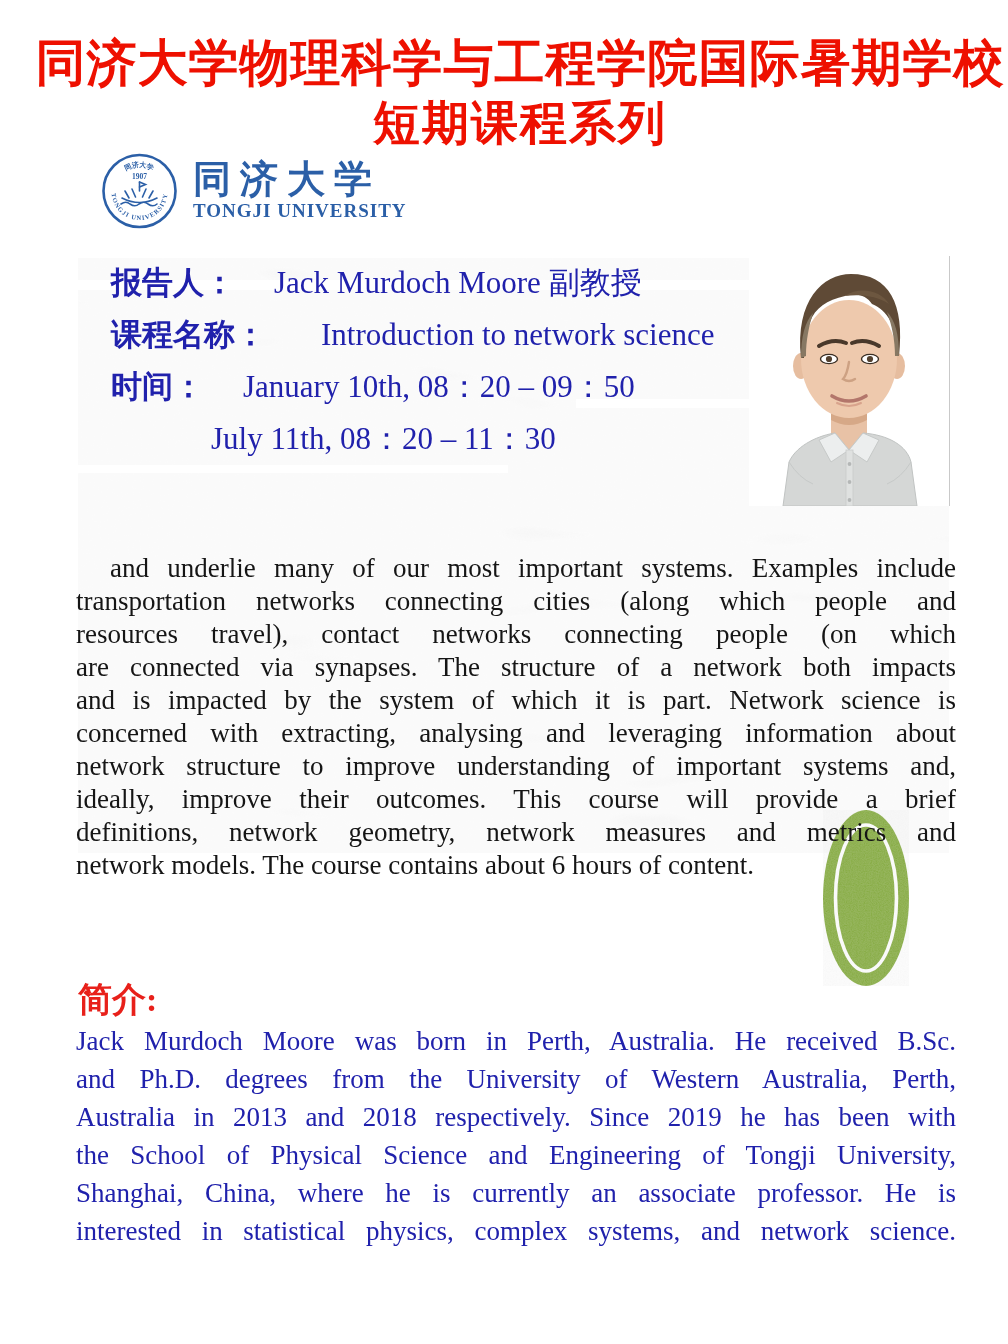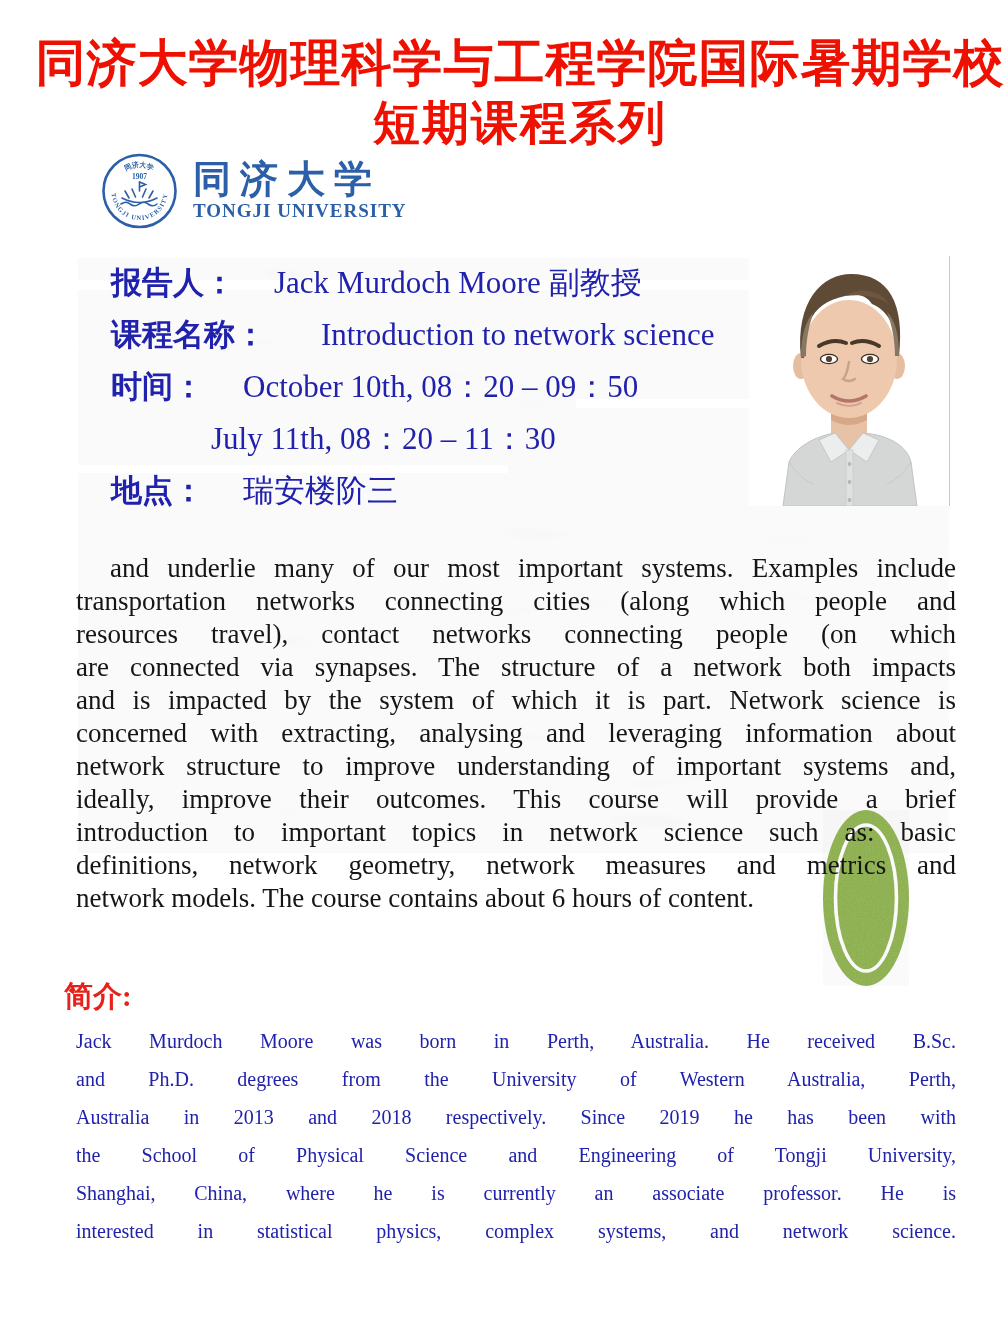--- a/index.html
+++ b/index.html
@@ -69,25 +69,25 @@
   .info-value{font-family:"Liberation Serif", serif;}
   #info-row-1 .info-value{margin-left:16px;}
   #info-row-3{padding-left:100px;}
   
   .red-heading{
     position:absolute;z-index:3;
     font-family:"Liberation Serif", serif;
     font-weight:700;color:#e8201a;white-space:nowrap;
   }
   #intro-heading{left:85px;top:511px;font-size:32px;}
-  #bio-heading{left:48px;top:977px;font-size:29px;}
+  #bio-heading{left:62px;top:977px;font-size:34px;}
   
   .para{position:absolute;left:60px;width:880px;z-index:3;}
   #intro-para{top:552px;font-size:27px;line-height:33px;color:#151515;}
-  #bio-para{top:1022px;font-size:20px;line-height:38px;color:#2021ac;}
+  #bio-para{top:1022px;font-size:27px;line-height:38px;color:#2021ac;}
   .para .line{
     text-align:justify;text-align-last:justify;
     white-space:normal;
   }
   #intro-para .line:first-child{text-indent:34px;}
   #intro-para .line:last-child{text-align-last:left;}
   
   #stamp{
     position:absolute;left:806px;top:809px;width:88px;height:178px;
     z-index:2;
@@ -199,41 +199,36 @@
     <div class="info-row" id="info-row-0">
       <span class="info-label">报告人：</span>
       <span class="info-value">Jack Murdoch Moore 副教授</span>
     </div>
     <div class="info-row" id="info-row-1">
       <span class="info-label">课程名称：</span>
       <span class="info-value">Introduction to network science</span>
     </div>
     <div class="info-row" id="info-row-2">
       <span class="info-label">时间：</span>
-      <span class="info-value">October 10th, 08：20 – 09：50</span>
+      <span class="info-value">January 10th, 08：20 – 09：50</span>
     </div>
     <div class="info-row" id="info-row-3">
       <span class="info-value">July 11th, 08：20 – 11：30</span>
-    </div>
-    <div class="info-row" id="info-row-4">
-      <span class="info-label">地点：</span>
-      <span class="info-value">瑞安楼阶三</span>
     </div>
   </div>
 
   <div class="para" id="intro-para">
       <div class="line">and underlie many of our most important systems. Examples include</div>
       <div class="line">transportation networks connecting cities (along which people and</div>
       <div class="line">resources travel), contact networks connecting people (on which</div>
       <div class="line">are connected via synapses. The structure of a network both impacts</div>
       <div class="line">and is impacted by the system of which it is part. Network science is</div>
       <div class="line">concerned with extracting, analysing and leveraging information about</div>
       <div class="line">network structure to improve understanding of important systems and,</div>
       <div class="line">ideally, improve their outcomes. This course will provide a brief</div>
-      <div class="line">introduction to important topics in network science such as: basic</div>
       <div class="line">definitions, network geometry, network measures and metrics and</div>
       <div class="line">network models. The course contains about 6 hours of content.</div>
     </div>
 
   <svg id="stamp" width="88" height="178" viewBox="0 0 88 178">
     <ellipse cx="44" cy="89" rx="43" ry="88" fill="#7aa42e"></ellipse>
     <ellipse cx="44" cy="89" rx="30.5" ry="73" fill="none" stroke="#ffffff" stroke-width="3.6"></ellipse>
     <ellipse cx="44" cy="89" rx="43" ry="88" filter="url(#f-grain)" opacity="0.25"></ellipse>
   </svg>
 

